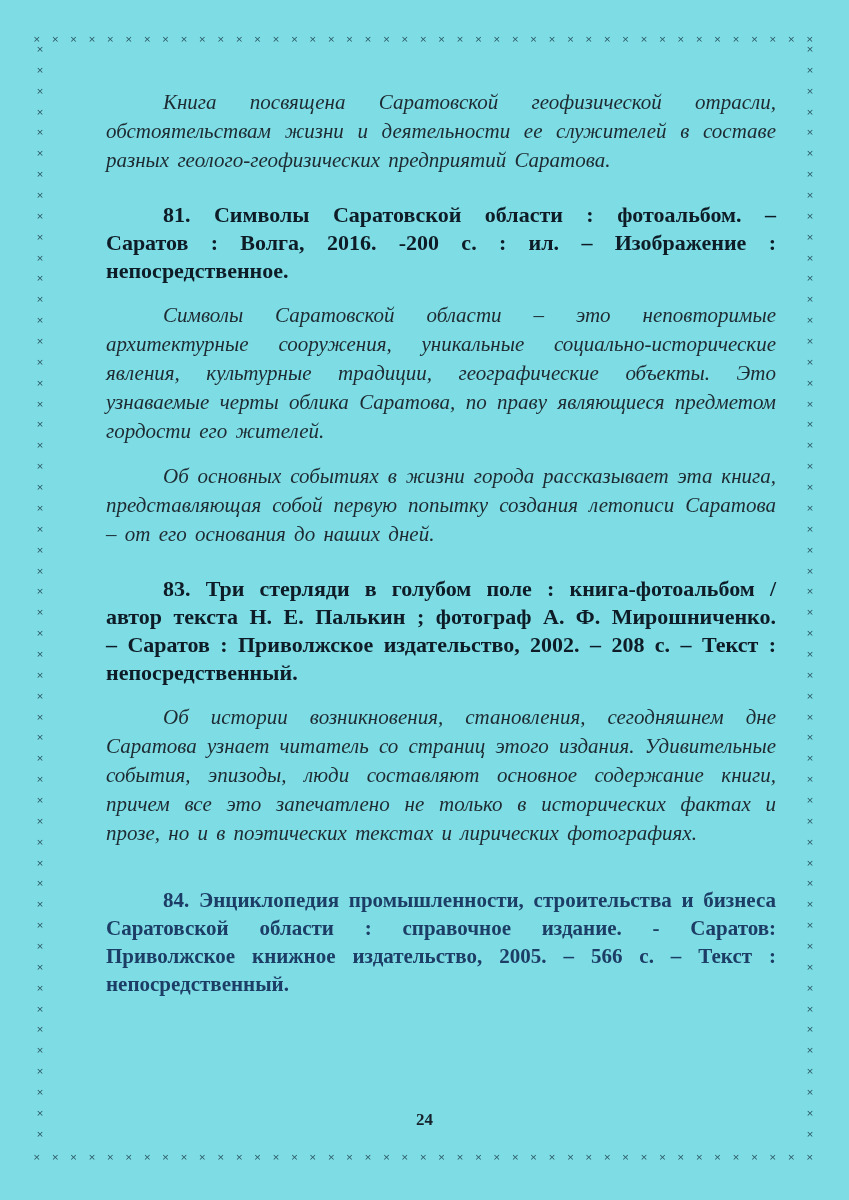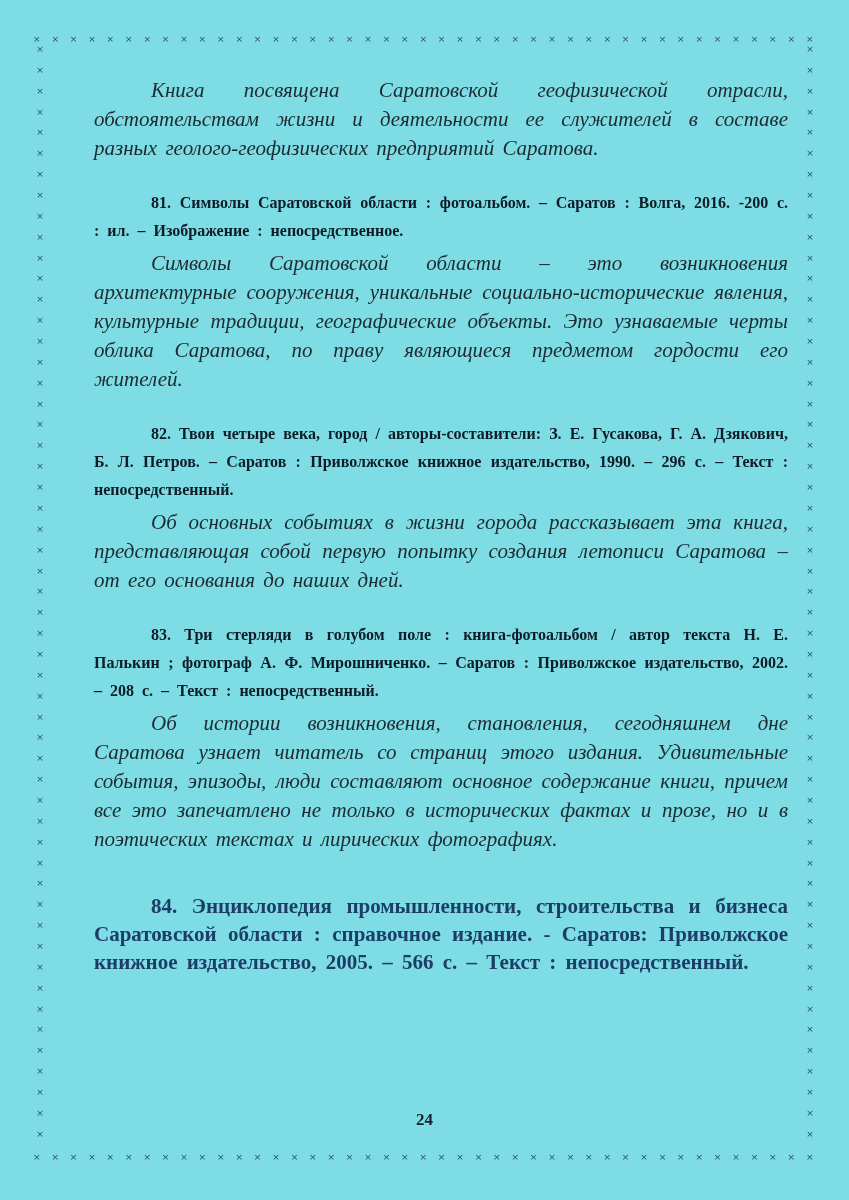--- a/index.html
+++ b/index.html
@@ -31,34 +31,34 @@
   .stitch-left   { top: 44px;  bottom: 48px; left: 33px;  width: 13px; writing-mode: vertical-rl; }
   .stitch-right  { top: 44px;  bottom: 48px; right: 33px; width: 13px; writing-mode: vertical-rl; }
 
   .content {
     position: absolute;
     top: 72px;
     left: 90px;
     width: 702px;
   }
   .content p {
-    margin: 4px;
+    margin: 16px;
     text-align: justify;
     text-indent: 57px;
   }
   .intro, .annot {
     font-style: italic;
     font-size: 21px;
     line-height: 29px;
     color: #1d2a31;
     word-spacing: 3px;
   }
   .entry {
     font-weight: bold;
-    font-size: 16px;
+    font-size: 22px;
     line-height: 28px;
     color: #0d1c26;
     margin-top: 26px !important;
     word-spacing: 4px;
   }
   .entry-blue {
     font-weight: bold;
     font-size: 21px;
     line-height: 28px;
     color: #1c3e66;
@@ -82,22 +82,21 @@
 <div class="page">
 
   <div class="stitch stitch-top">× × × × × × × × × × × × × × × × × × × × × × × × × × × × × × × × × × × × × × × × × × × × × × × × × × × × × × × × × × × × × × × × × × × × × × × × × × × × × × × × × × × × × × × × × × × × × × × × × × × × × × × × × × × × × × × × × × × × × × × × × × × × × × × × × × × × × × × × × × × ×</div>
   <div class="stitch stitch-bottom">× × × × × × × × × × × × × × × × × × × × × × × × × × × × × × × × × × × × × × × × × × × × × × × × × × × × × × × × × × × × × × × × × × × × × × × × × × × × × × × × × × × × × × × × × × × × × × × × × × × × × × × × × × × × × × × × × × × × × × × × × × × × × × × × × × × × × × × × × × × ×</div>
   <div class="stitch stitch-left">× × × × × × × × × × × × × × × × × × × × × × × × × × × × × × × × × × × × × × × × × × × × × × × × × × × × × × × × × × × × × × × × × × × × × × × × × × × × × × × × × × × × × × × × × × × × × × × × × × × × × × × × × × × × × × × × × × × × × × × × × × × × × × × × × × × × × × × × × × × × × × × × × × × × × × × × × × × × × × × × × × × × × × × × × × × × × × × × × × × × × × × × × × × × × × × × × × × × × × × ×</div>
   <div class="stitch stitch-right">× × × × × × × × × × × × × × × × × × × × × × × × × × × × × × × × × × × × × × × × × × × × × × × × × × × × × × × × × × × × × × × × × × × × × × × × × × × × × × × × × × × × × × × × × × × × × × × × × × × × × × × × × × × × × × × × × × × × × × × × × × × × × × × × × × × × × × × × × × × × × × × × × × × × × × × × × × × × × × × × × × × × × × × × × × × × × × × × × × × × × × × × × × × × × × × × × × × × × × × ×</div>
 
   <div class="content">
     <p class="intro">Книга посвящена Саратовской геофизической отрасли, обстоятельствам жизни и деятельности ее служителей в составе разных геолого-геофизических предприятий Саратова.</p>
     <p class="entry">81. Символы Саратовской области : фотоальбом. – Саратов : Волга, 2016. -200 с. : ил. – Изображение : непосредственное.</p>
-    <p class="annot">Символы Саратовской области – это возникновения архитектурные сооружения, уникальные социально-исторические явления, культурные традиции, географические объекты. Это узнаваемые черты облика Саратова, по праву являющиеся предметом гордости его жителей.</p>
-    <p class="entry">82. Твои четыре века, город / авторы-составители: З. Е. Гусакова, Г. А. Дзякович, Б. Л. Петров. – Саратов : Приволжское книжное издательство, 1990. – 296 с. – Текст : непосредственный.</p>
+    <p class="annot">Символы Саратовской области – это неповторимые архитектурные сооружения, уникальные социально-исторические явления, культурные традиции, географические объекты. Это узнаваемые черты облика Саратова, по праву являющиеся предметом гордости его жителей.</p>
     <p class="annot">Об основных событиях в жизни города рассказывает эта книга, представляющая собой первую попытку создания летописи Саратова – от его основания до наших дней.</p>
     <p class="entry">83. Три стерляди в голубом поле : книга-фотоальбом / автор текста Н. Е. Палькин ; фотограф А. Ф. Мирошниченко. – Саратов : Приволжское издательство, 2002. – 208 с. – Текст : непосредственный.</p>
     <p class="annot">Об истории возникновения, становления, сегодняшнем дне Саратова узнает читатель со страниц этого издания. Удивительные события, эпизоды, люди составляют основное содержание книги, причем все это запечатлено не только в исторических фактах и прозе, но и в поэтических текстах и лирических фотографиях.</p>
     <p class="entry-blue">84. Энциклопедия промышленности, строительства и бизнеса Саратовской области : справочное издание. - Саратов: Приволжское книжное издательство, 2005. – 566 с. – Текст : непосредственный.</p>
   </div>
 
   <div class="page-number">24</div>
 
 </div>
 

